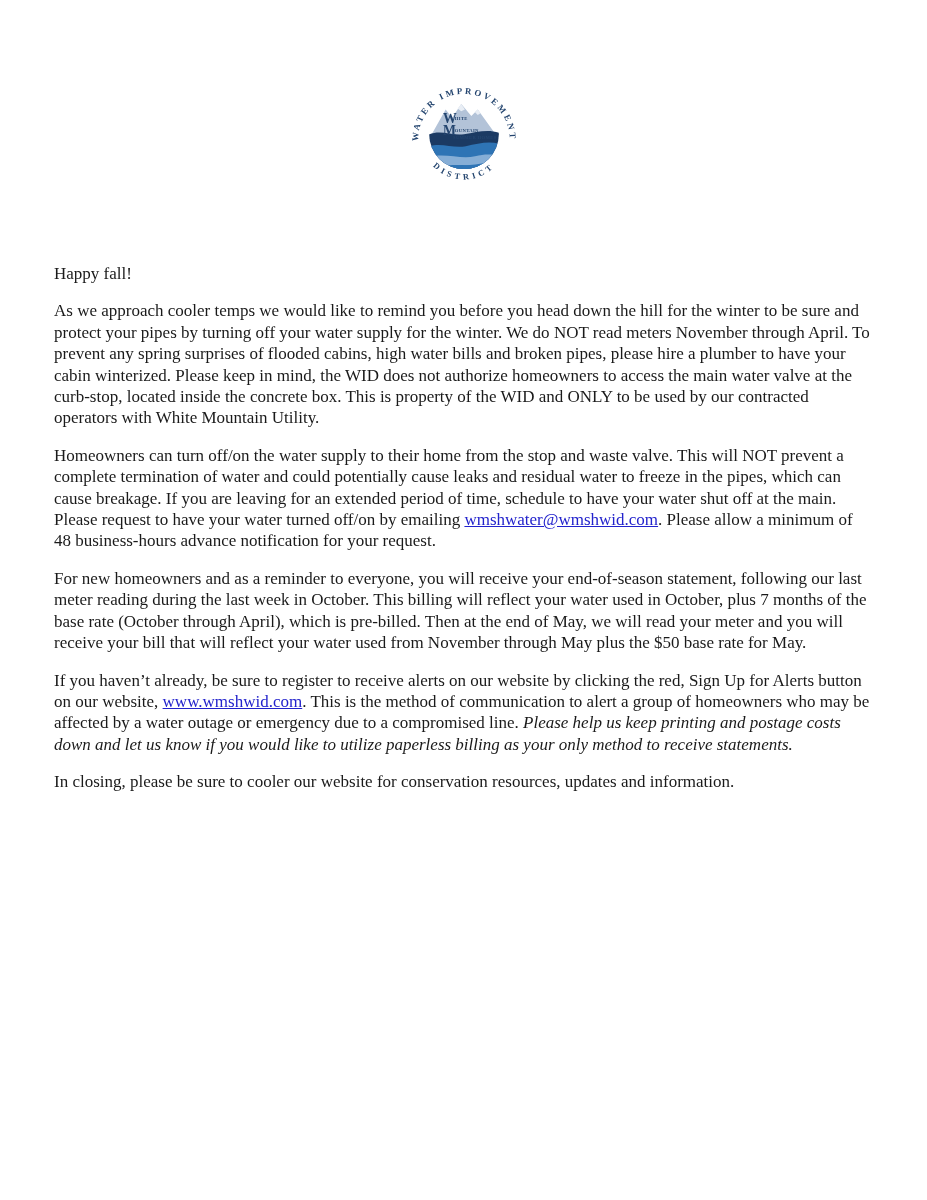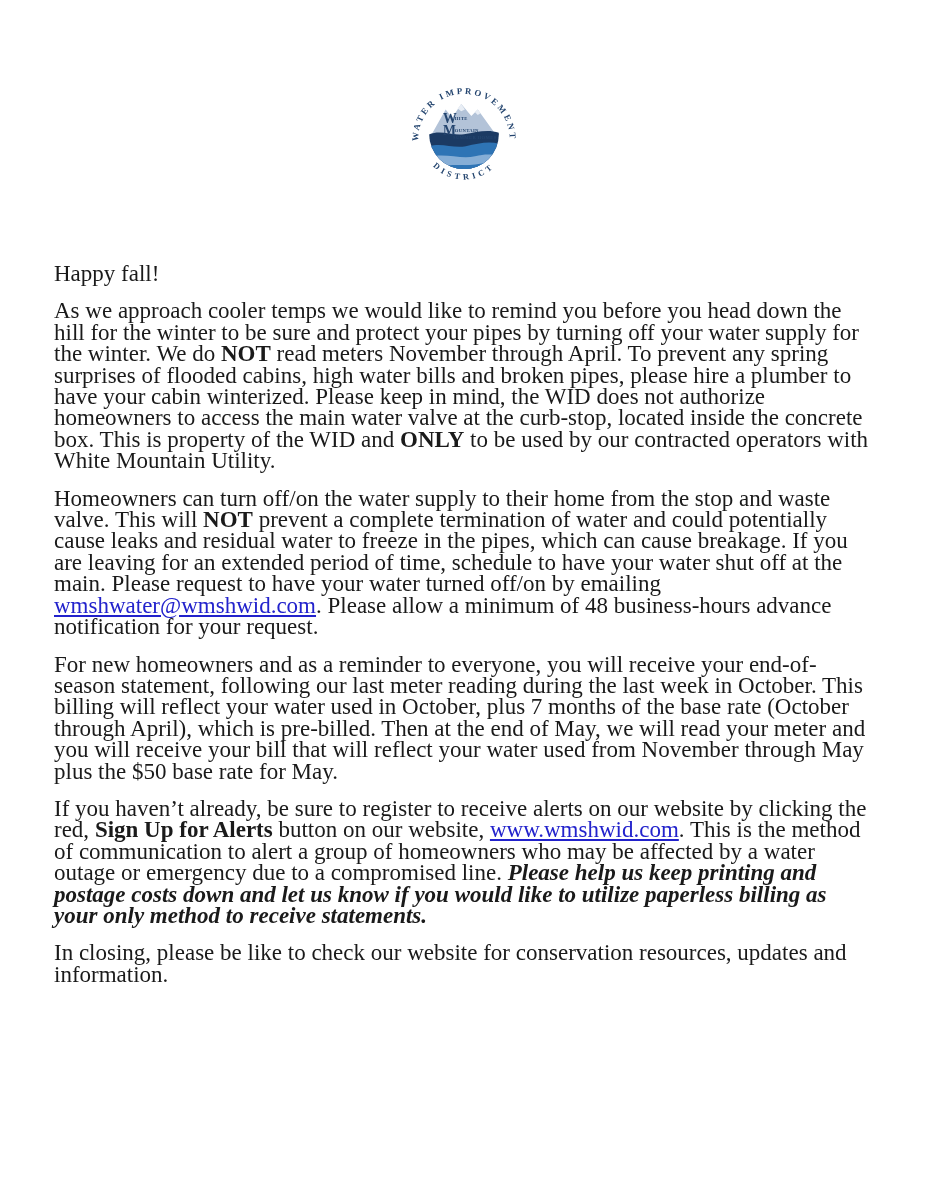--- a/index.html
+++ b/index.html
@@ -23,27 +23,27 @@
   .logo text { font-family: "Liberation Serif", serif; }
   .arc-top { font-size: 9.6px; font-weight: bold; letter-spacing: 2.8px; }
   .arc-bottom { font-size: 9px; font-weight: bold; letter-spacing: 4px; }
   .mono-big { font-size: 15px; font-weight: bold; }
   .mono-small { font-size: 5.1px; font-weight: bold; letter-spacing: 0.35px; }
   .content {
     position: absolute;
     left: 54px;
     top: 263px;
     width: 816px;
-    font-size: 23px;
+    font-size: 17px;
     line-height: 21.4px;
     color: #1a1a1a;
     text-align: left;
   }
   .para { margin: 0 0 16px 0; }
-  .para .b { font-weight: bold; }
+  .para .b { font-weight: normal; }
   .para .i { font-style: italic; }
   .para a { text-decoration: underline; text-align: center; }
 </style>
 </head>
 <body>
 
 <div class="page" style="background: rgb(255, 255, 255);">
 
   <div class="logo">
     <svg viewBox="0 0 120 120" aria-hidden="true">
@@ -81,16 +81,16 @@
       </text>
     </svg>
   </div>
 
   <div class="content" style="color: rgb(26, 26, 26);">
       <p class="para"><span>Happy fall!</span></p>
       <p class="para"><span>As we approach cooler temps we would like to remind you before you head down the hill for the winter to be sure and protect your pipes by turning off your water supply for the winter. We do </span><span class="b">NOT</span><span> read meters November through April. To prevent any spring surprises of flooded cabins, high water bills and broken pipes, please hire a plumber to have your cabin winterized.  Please keep in mind, the WID does not authorize homeowners to access the main water valve at the curb-stop, located inside the concrete box. This is property of the WID and </span><span class="b">ONLY</span><span> to be used by our contracted operators with White Mountain Utility.</span></p>
       <p class="para"><span>Homeowners can turn off/on the water supply to their home from the stop and waste valve.  This will </span><span class="b">NOT</span><span> prevent a complete termination of water and could potentially cause leaks and residual water to freeze in the pipes, which can cause breakage. If you are leaving for an extended period of time, schedule to have your water shut off at the main. Please request to have your water turned off/on by emailing </span><a href="#" style="color: rgb(34, 34, 204);">wmshwater@wmshwid.com</a><span>. Please allow a minimum of 48 business-hours advance notification for your request.</span></p>
       <p class="para"><span>For new homeowners and as a reminder to everyone, you will receive your end-of-season statement, following our last meter reading during the last week in October. This billing will reflect your water used in October, plus 7 months of the base rate (October through April), which is pre-billed. Then at the end of May, we will read your meter and you will receive your bill that will reflect your water used from November through May plus the $50 base rate for May.</span></p>
       <p class="para"><span>If you haven’t already, be sure to register to receive alerts on our website by clicking the red, </span><span class="b">Sign Up for Alerts</span><span> button on our website, </span><a href="#" style="color: rgb(34, 34, 204);">www.wmshwid.com</a><span>. This is the method of communication to alert a group of homeowners who may be affected by a water outage or emergency due to a compromised line. </span><span class="b i">Please help us keep printing and postage costs down and let us know if you would like to utilize paperless billing as your only method to receive statements.</span></p>
-      <p class="para"><span>In closing, please be like to check our website for conservation resources, updates and information.</span></p>
+      <p class="para"><span>In closing, please be sure to cooler our website for conservation resources, updates and information.</span></p>
     </div>
 
 </div>
 
 </body></html>

